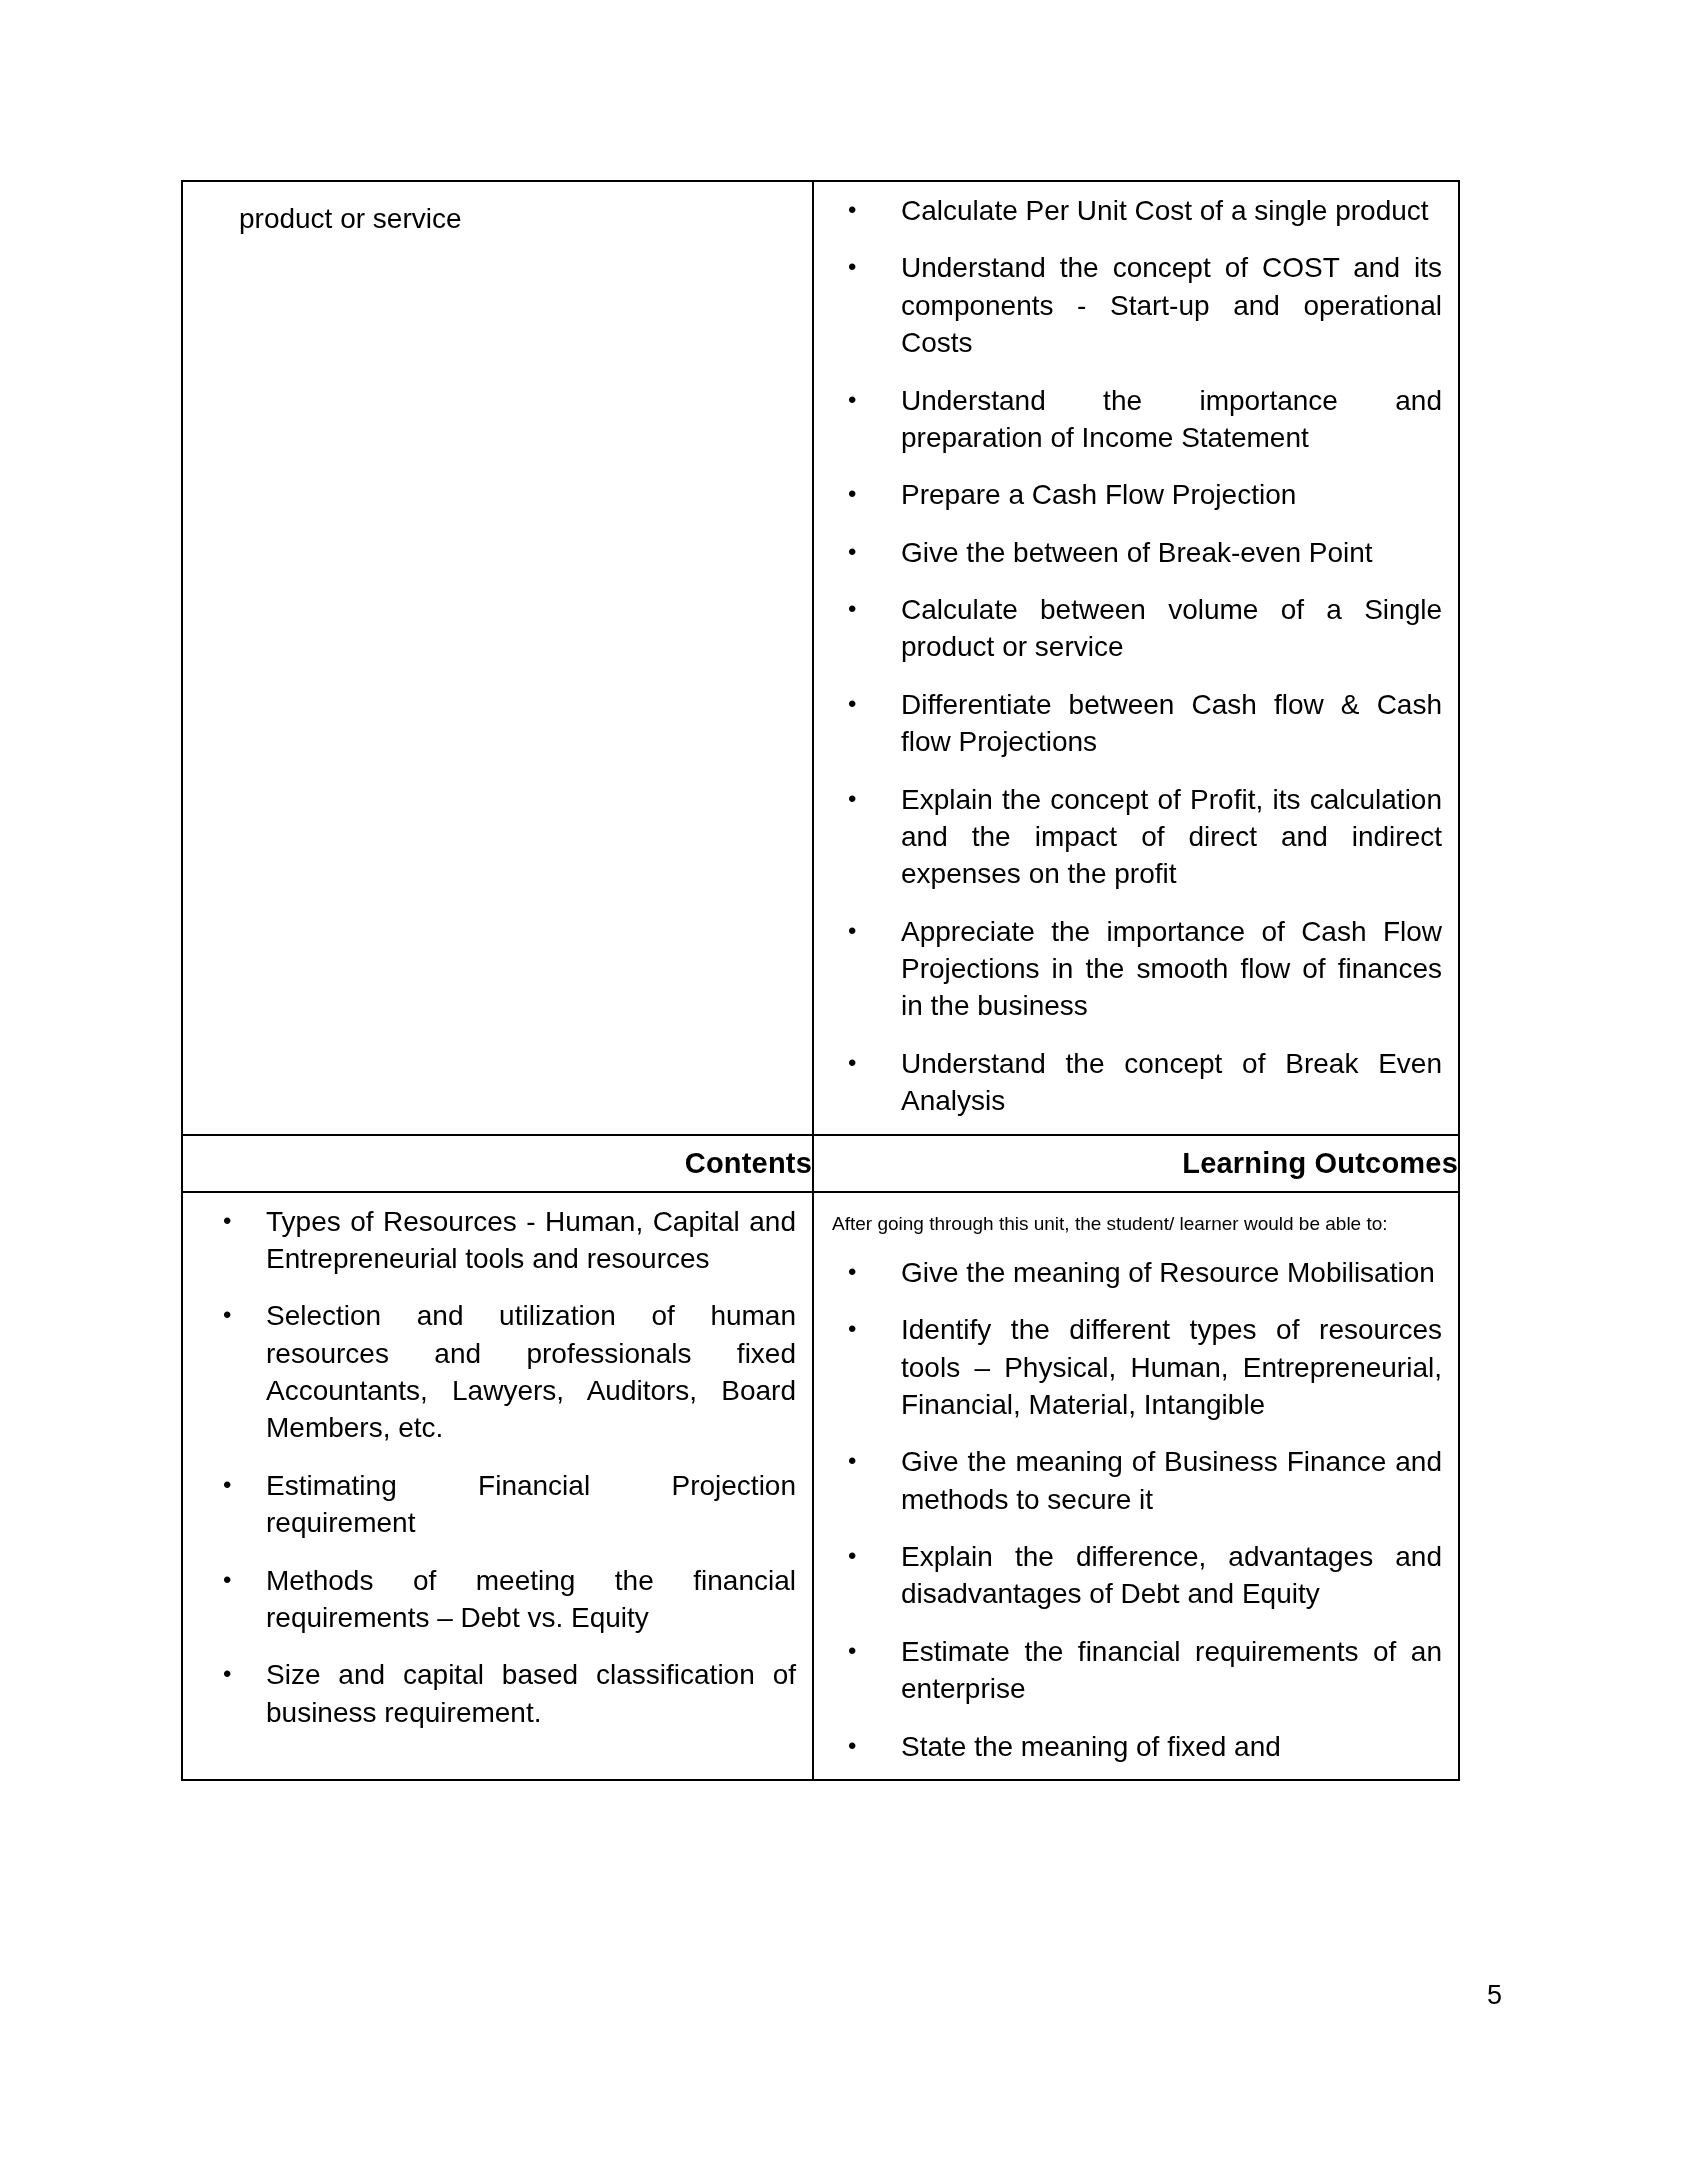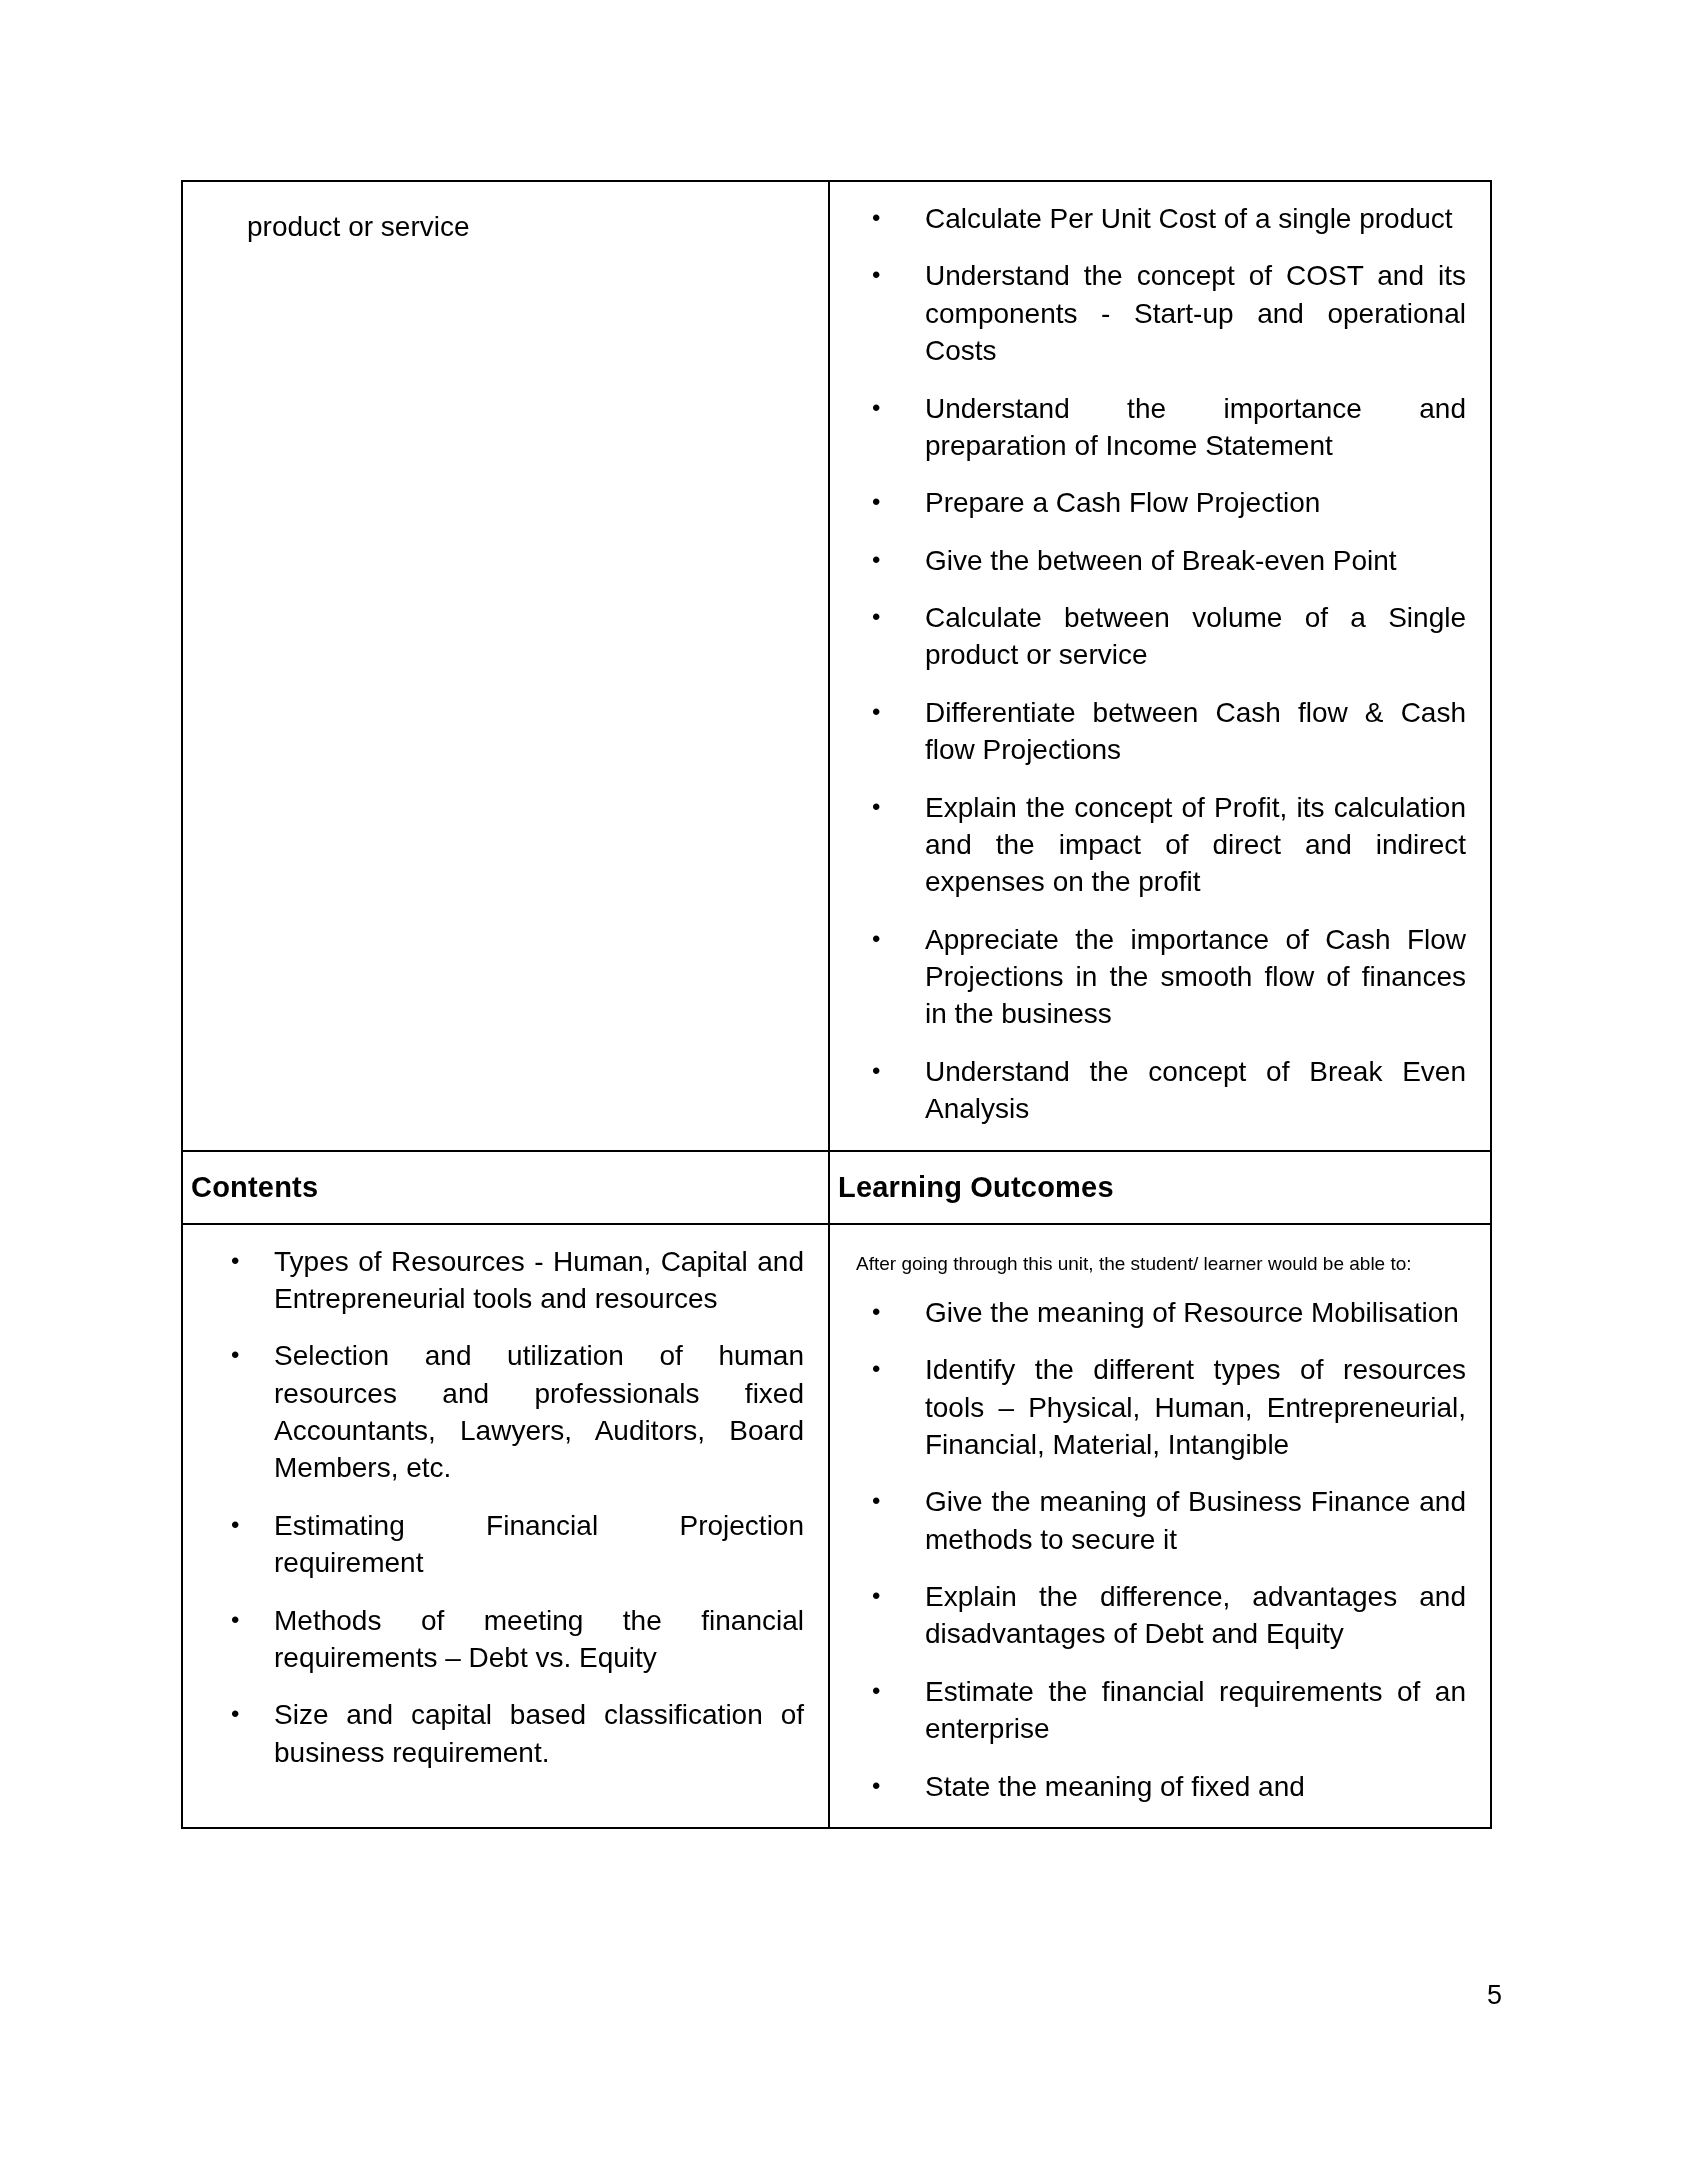--- a/index.html
+++ b/index.html
@@ -33,21 +33,21 @@
 
   table.syllabus {
     width: 1272px;
     border-collapse: collapse;
     table-layout: fixed;
   }
 
   table.syllabus td {
     border: 2px solid #000000;
     vertical-align: top;
-    padding: 8px;
+    padding: 0;
   }
 
   .col-left  { width: 629px; }
   .col-right { width: 644px; }
 
   .cellpad {
     padding: 10px 16px 14px 16px;
   }
 
   .plain-line {
@@ -95,21 +95,21 @@
   
   .unit-banner {
     font-size: 29px;
     font-weight: bold;
     padding: 11px 0 11px 14px;
     line-height: 1.25;
     letter-spacing: 0.2px;
   }
 
   .colhead {
-    text-align: left;
+    text-align: right;
     font-size: 29px;
     font-weight: bold;
     padding: 11px 0 11px 0;
     letter-spacing: 0.2px;
   }
 
   
   .page-number {
     position: absolute;
     right: 181px;

